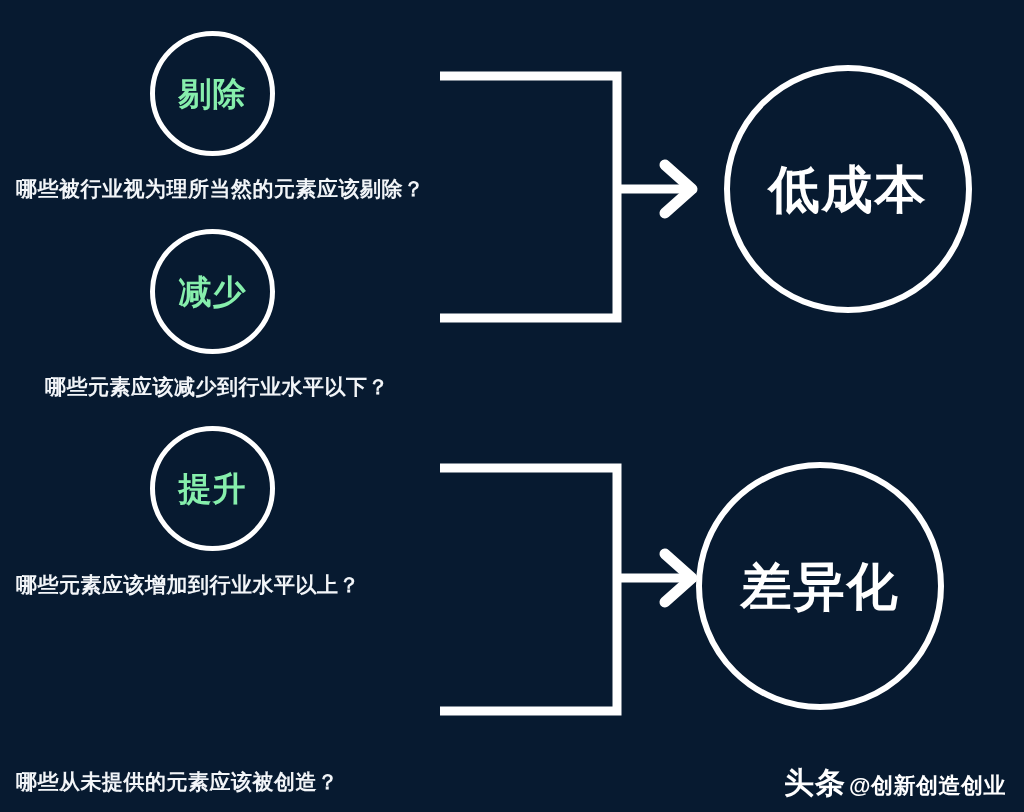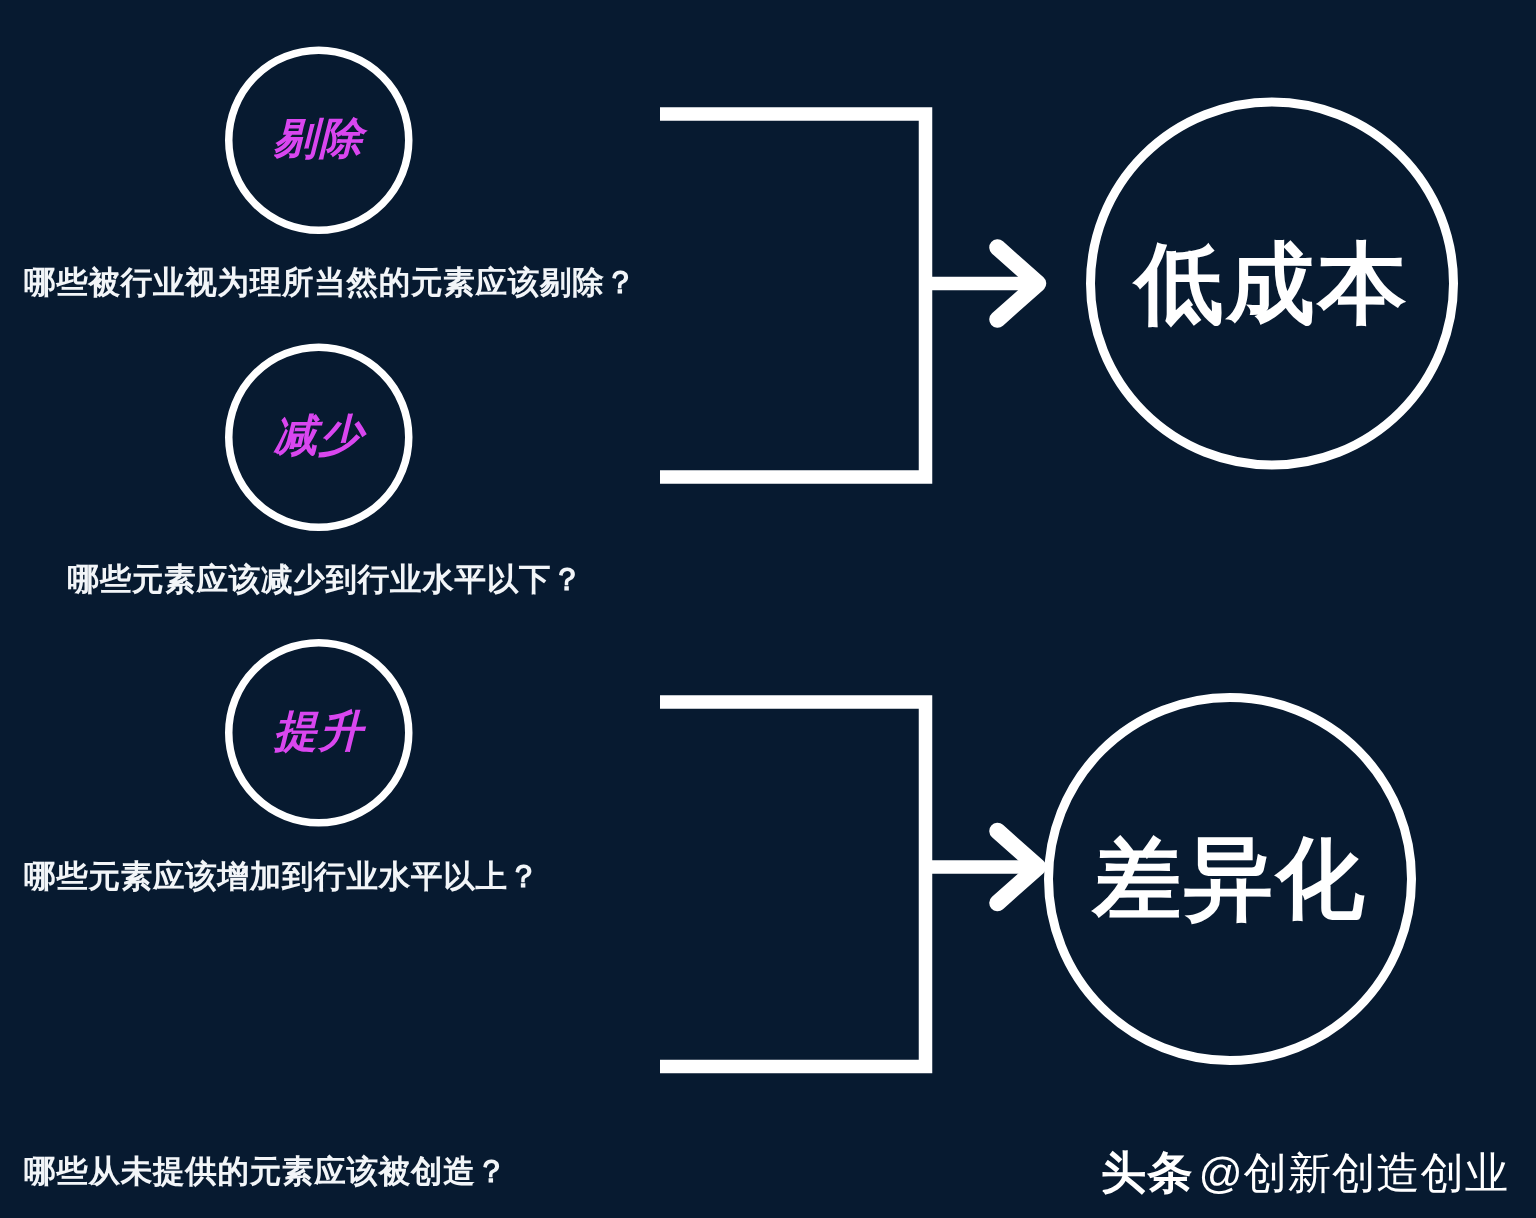--- a/index.html
+++ b/index.html
@@ -26,27 +26,26 @@
     width: 125px;
     height: 125px;
     border-radius: 50%;
     border: 5px solid #ffffff;
     box-sizing: border-box;
     display: flex;
     align-items: center;
     justify-content: center;
   }
   .node-label {
-    color: #d946ef;
-    font-size: 29px;
+    color: #86efac;
+    font-size: 33px;
     font-weight: bold;
     letter-spacing: 1px;
     line-height: 1;
     white-space: nowrap;
-    font-style: italic;
   }
 
   
   .caption {
     position: absolute;
     color: #f2f5f8;
     font-size: 21px;
     font-weight: bold;
     white-space: nowrap;
     letter-spacing: 0.5px;
@@ -60,21 +59,21 @@
     height: 248px;
     border-radius: 50%;
     border: 6px solid #ffffff;
     box-sizing: border-box;
     display: flex;
     align-items: center;
     justify-content: center;
   }
   .outcome-label {
     color: #ffffff;
-    font-size: 59px;
+    font-size: 51px;
     font-weight: bold;
     letter-spacing: 2px;
     line-height: 1;
     white-space: nowrap;
   }
 
   
   .connector {
     position: absolute;
     left: 0;
@@ -94,22 +93,22 @@
     gap: 3px;
     color: #ffffff;
   }
   #watermark .wm-brand {
     font-size: 30px;
     font-weight: bold;
     letter-spacing: 1px;
     line-height: 1;
   }
   #watermark .wm-handle {
-    font-size: 29px;
-    font-weight: normal;
+    font-size: 22px;
+    font-weight: bold;
     letter-spacing: 0.5px;
     line-height: 1;
   }
 </style>
 </head>
 <body>
 
 <div id="stage">
 
   <svg class="connector" viewBox="0 0 1024 812" xmlns="http://www.w3.org/2000/svg">

